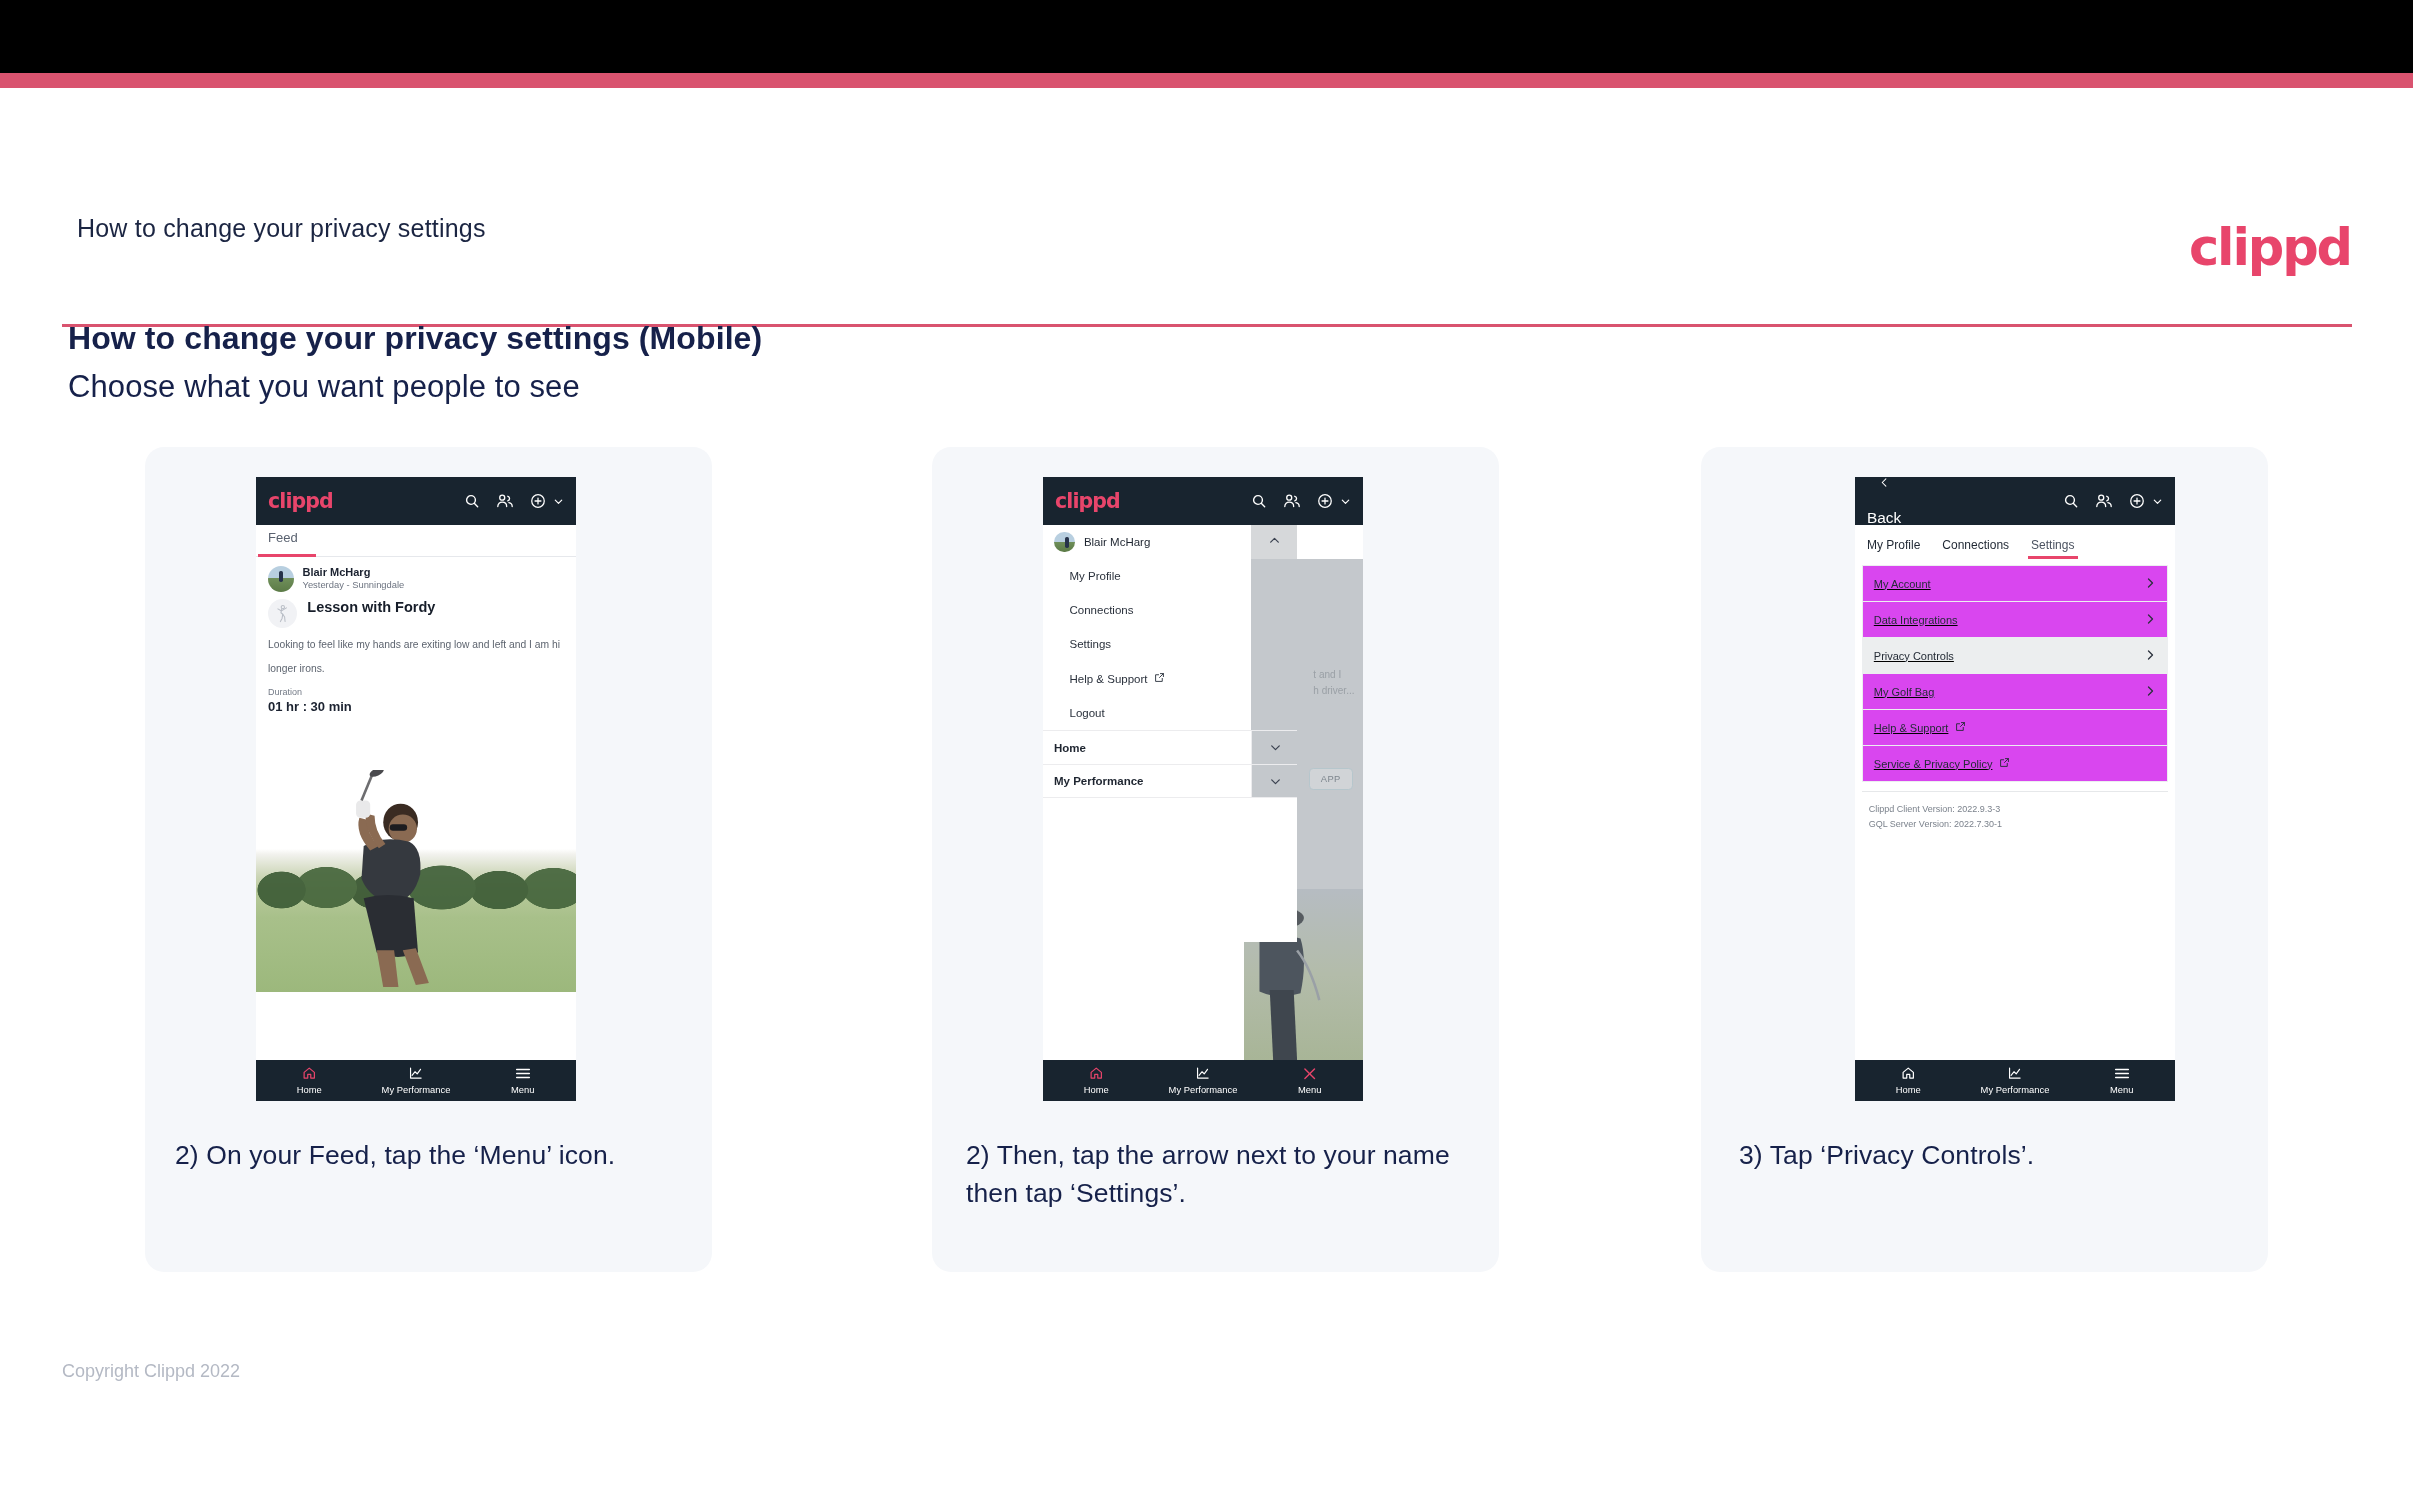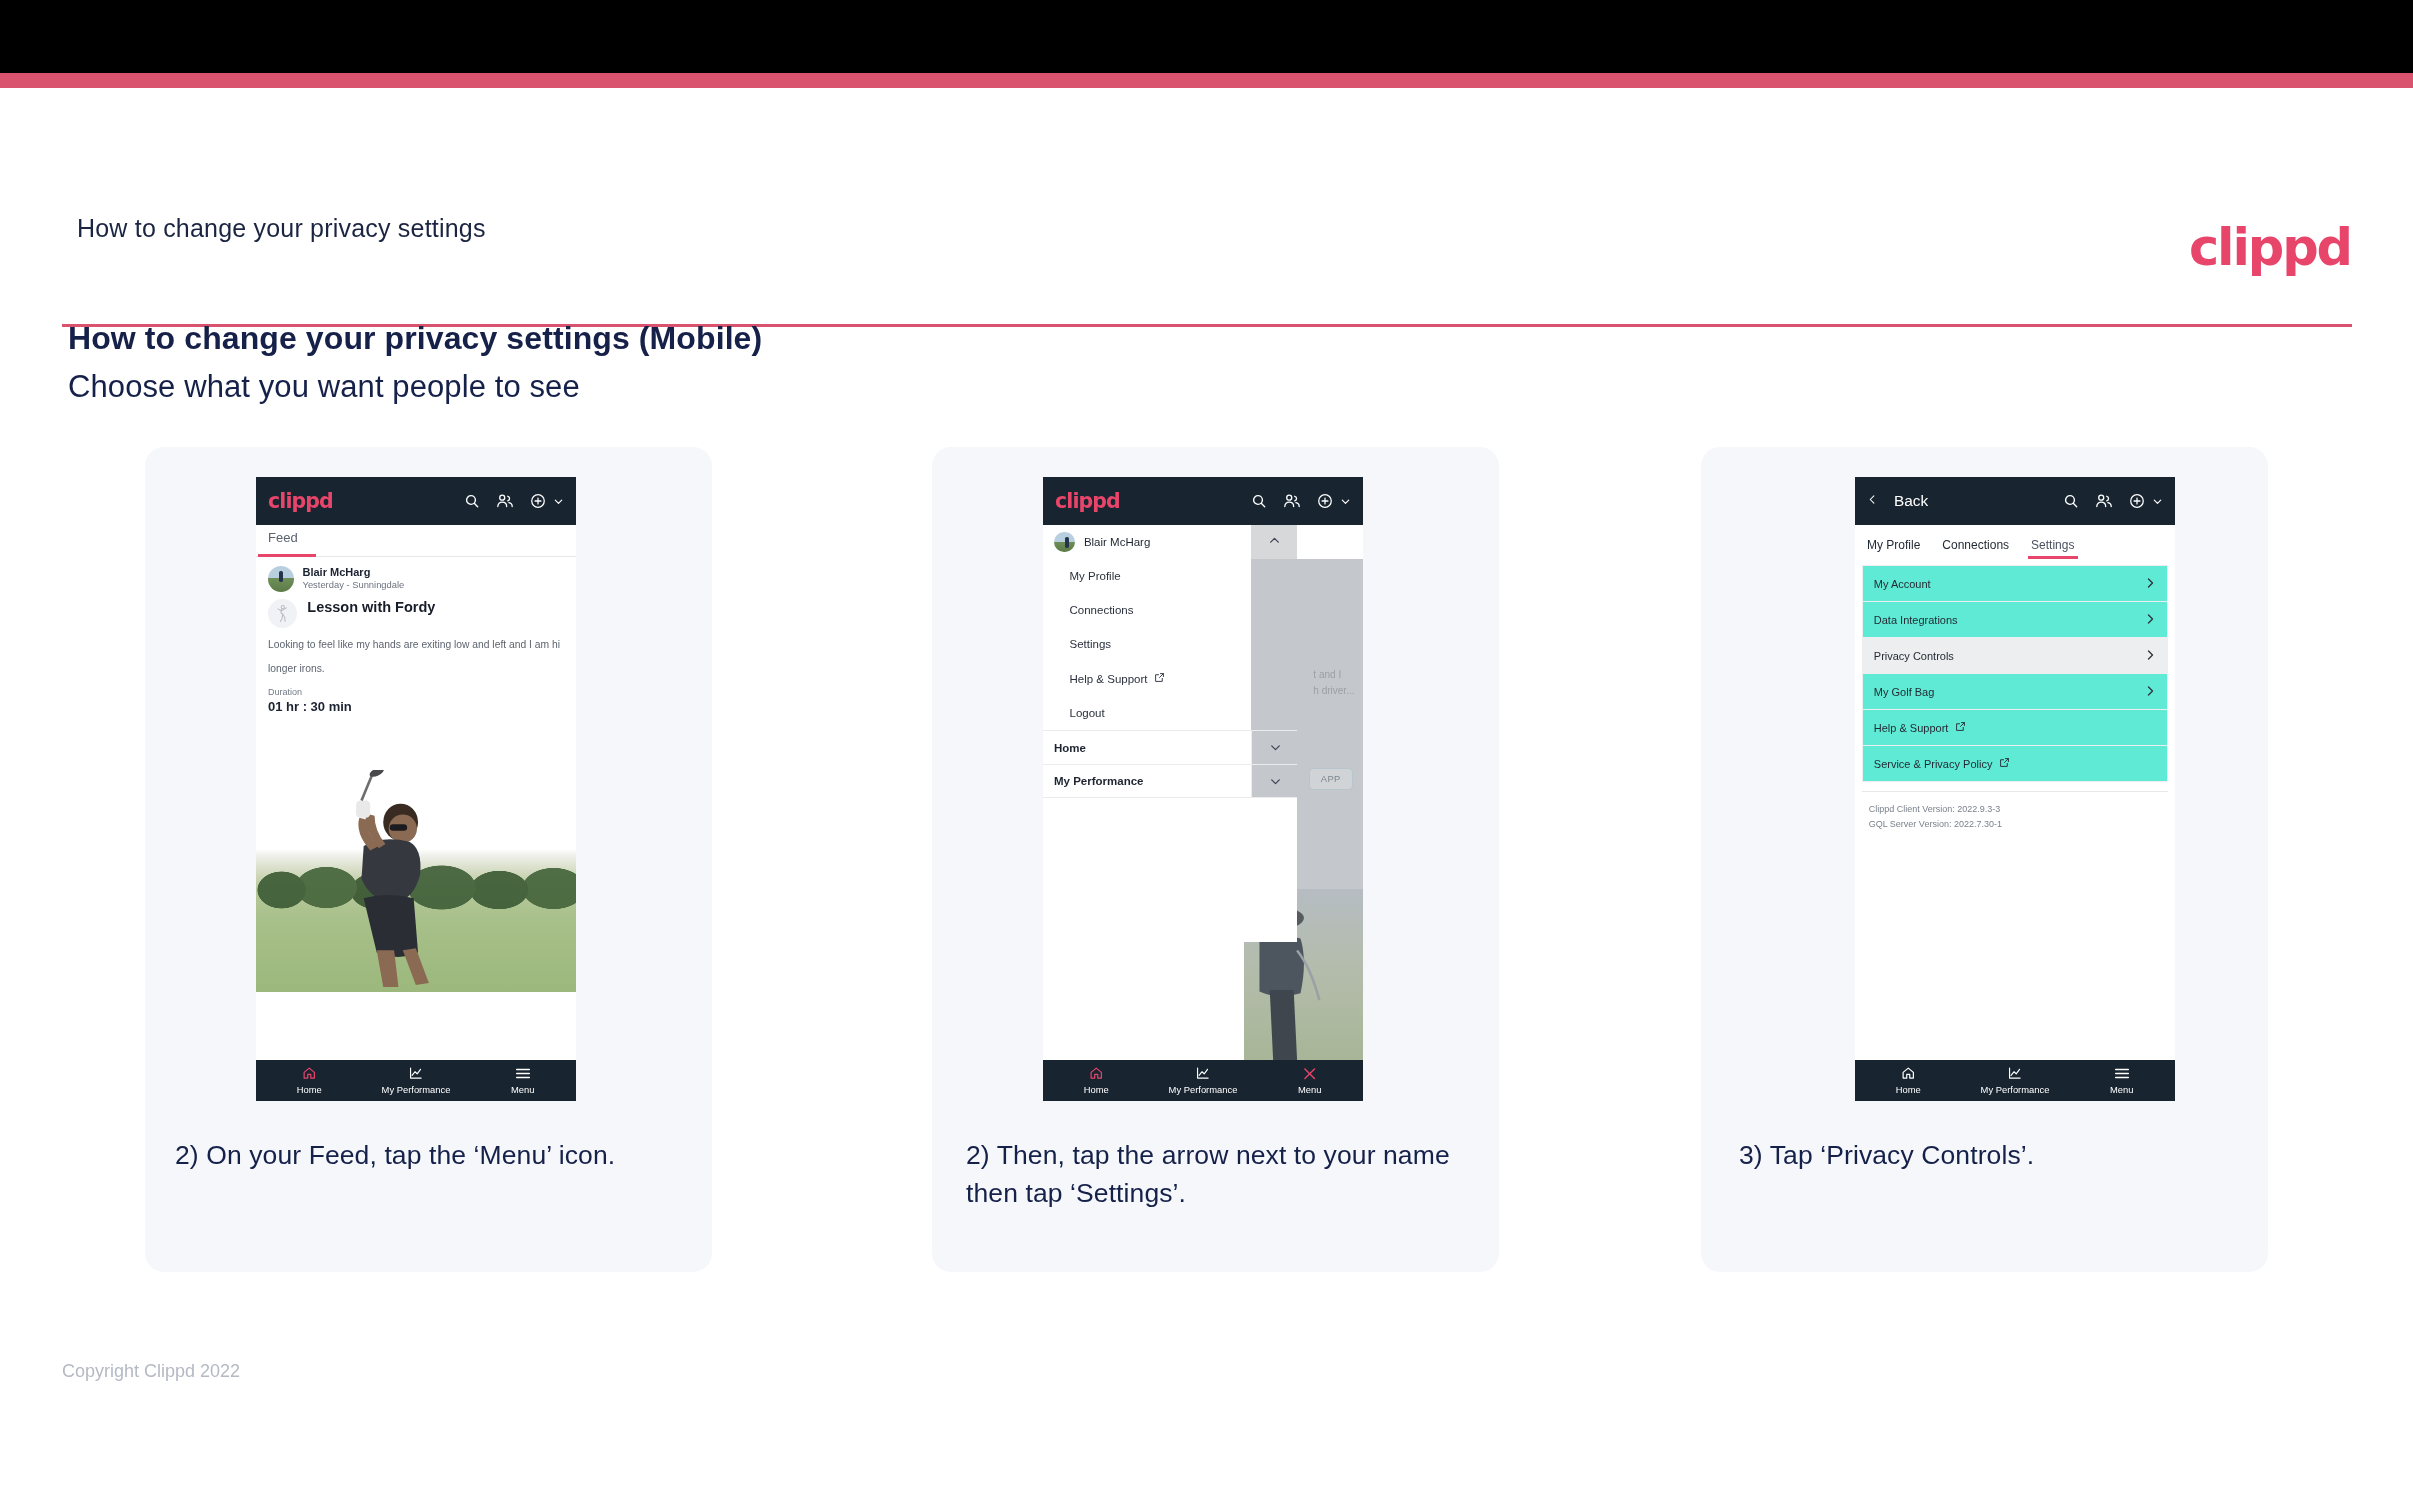--- a/index.html
+++ b/index.html
@@ -91,21 +91,21 @@
     display: flex; align-items: center;
     padding: 0 12px;
   }
   .appbar-logo {
     font-size: 20.5px; font-weight: 700; color: #e8456b;
     letter-spacing: -0.9px;
     font-family: "DejaVu Sans", sans-serif;
   }
   .appbar-back {
     display: flex; align-items: center; gap: 16px;
-    color: #ffffff; font-size: 15.4px;
+    color: #ffffff; font-size: 15.4px; flex-direction: column;
   }
   .appbar-icons {
     margin-left: auto;
     display: flex; align-items: center; gap: 16px;
   }
   .appbar-icons svg { display: block; }
 
   
   .feed-tabbar {
     position: relative;
@@ -265,21 +265,22 @@
     font-size: 12px; color: #1f2733; padding-bottom: 6.8px; position: relative;
   }
   .p3-tab.active { color: #4a5260; }
   .p3-tab.active::after {
     content: ""; position: absolute; left: -3.4px; right: -3.4px; bottom: 0;
     height: 2.6px; background: #e8456b;
   }
   .p3-list {
     margin: 6px 6.8px 0 6.8px;
     border: 0.9px solid #eceef0;
-    background: #5eead4;
+    background: #d946ef;
+    text-decoration: underline;
   }
   .p3-row {
     height: 35px; display: flex; align-items: center;
     padding: 0 11px; border-bottom: 0.9px solid #eceef0;
     font-size: 11px; color: #242b36; gap: 6.8px;
   }
   .p3-row:last-child { border-bottom: none; }
   .p3-row.selected { background: #eceeef; }
   .p3-row .chev-right { margin-left: auto; }
   .p3-divider {

